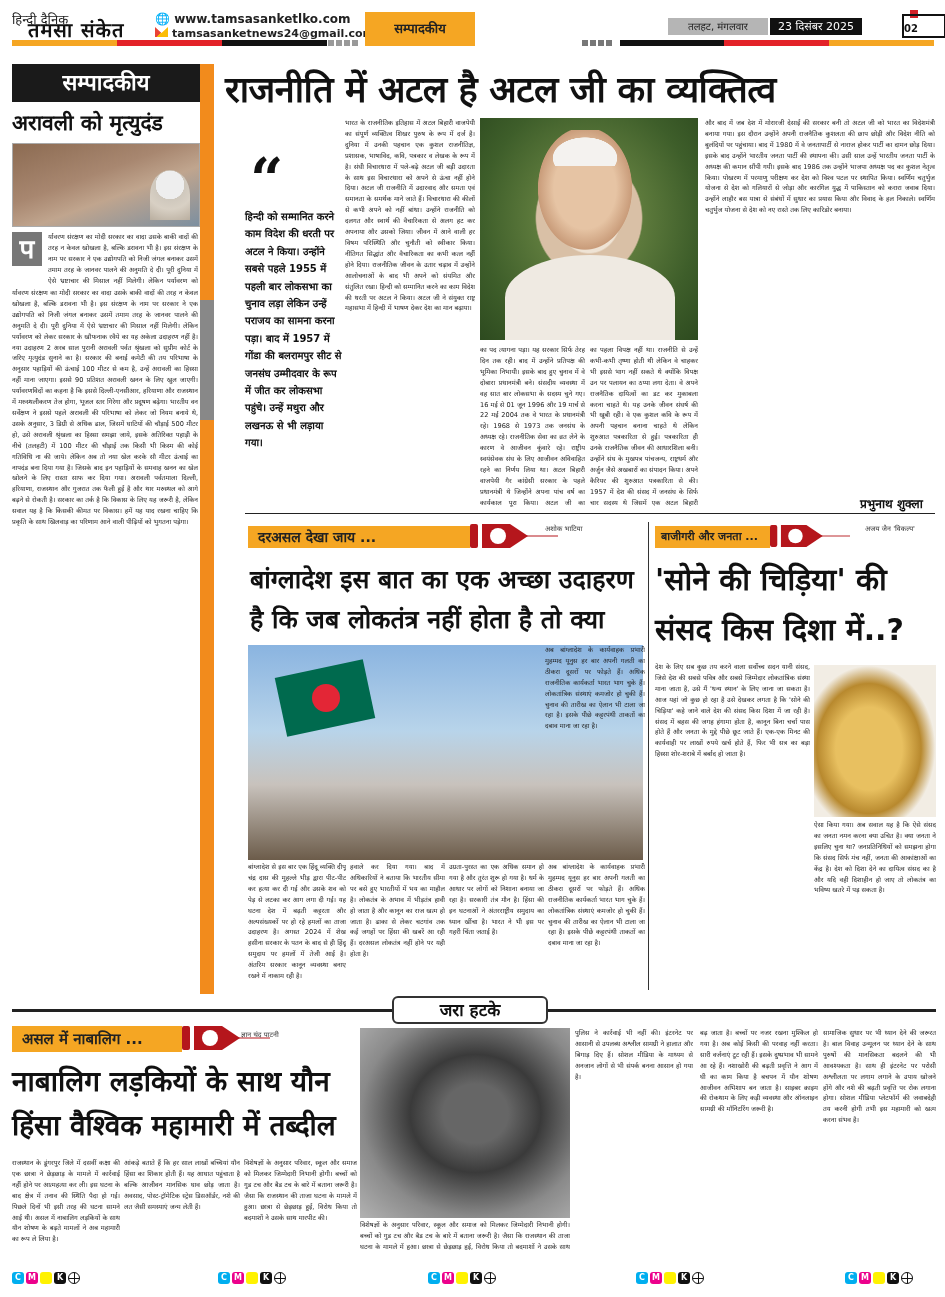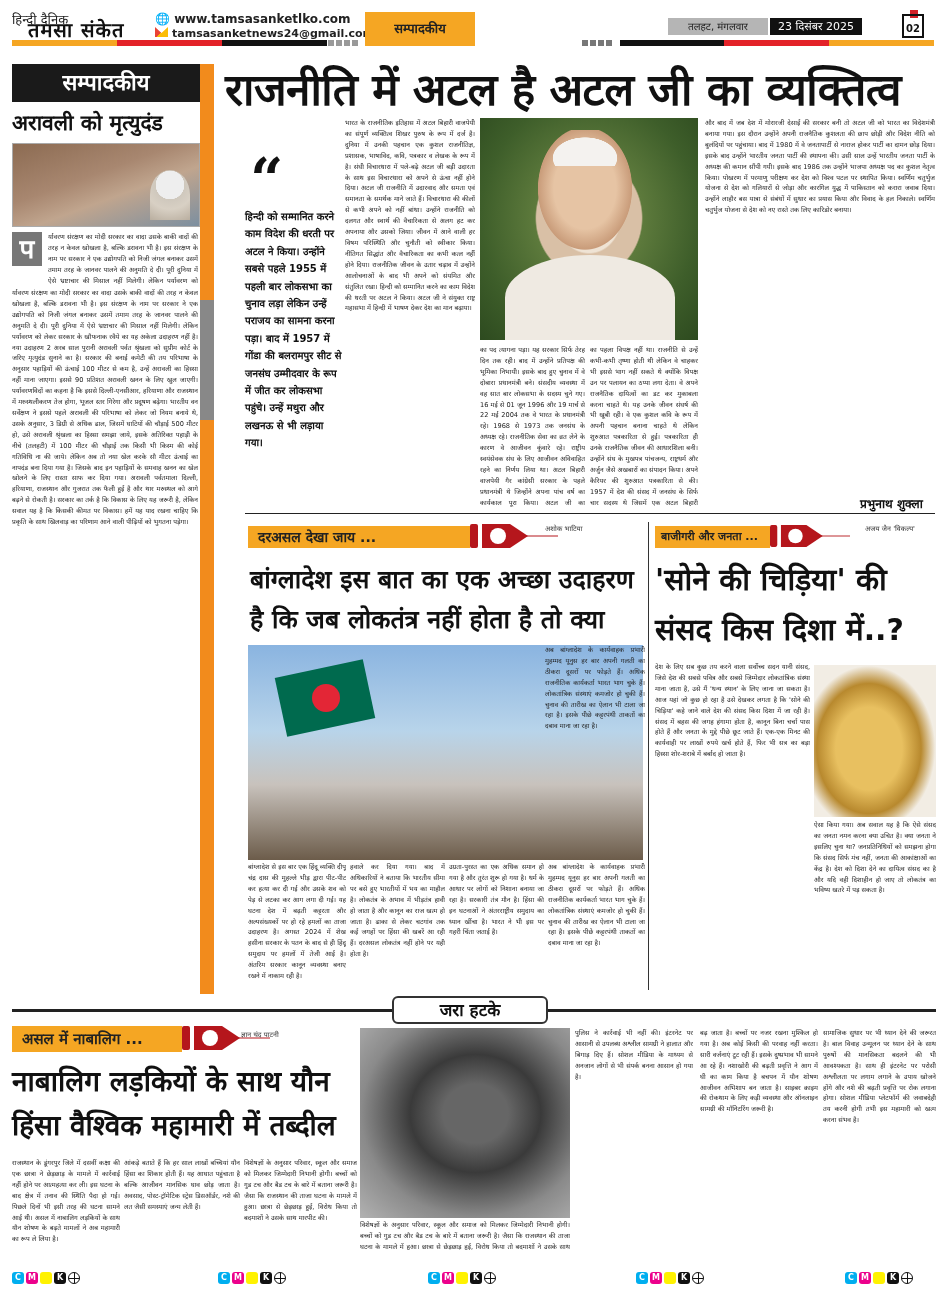--- a/index.html
+++ b/index.html
@@ -7,31 +7,31 @@
 .abs{position:absolute}
 .hdr-small{font-size:13px;left:12px;top:10px;color:#222}
 .hdr-brand{font-size:20px;font-weight:bold;left:28px;top:16px;color:#111;letter-spacing:1px}
 .hdr-web{left:155px;top:12px;font-size:12px;font-weight:bold;color:#222}
 .hdr-mail{left:155px;top:27px;font-size:11px;font-weight:bold;color:#222}
 .gmail{display:inline-block;width:13px;height:10px;margin-right:4px;background:linear-gradient(135deg,#ea4335 0 50%,#fbbc05 50%);clip-path:polygon(0 0,50% 60%,100% 0,100% 100%,0 100%)}
 .bar{height:6px;top:40px}
 .tab-top{left:365px;top:12px;width:110px;height:34px;background:#f5a623;font-size:13px;font-weight:bold;text-align:center;line-height:34px;color:#222}
 .loc{left:668px;top:18px;width:100px;height:17px;background:#b5b5b5;font-size:10px;text-align:center;line-height:17px;color:#222}
 .date{left:770px;top:18px;width:92px;height:17px;background:#111;color:#fff;font-size:11px;text-align:center;line-height:17px}
-.pageno{left:902px;top:14px;width:22px;height:24px;border:2px solid #111;font-size:10px;text-align:center;line-height:26px;font-weight:bold}
+.pageno{left:902px;top:14px;width:44px;height:24px;border:2px solid #111;font-size:10px;text-align:left;line-height:26px;font-weight:bold}
 .flag{left:910px;top:10px;width:8px;height:8px;background:#d31f26}
 .sec-left{left:12px;top:64px;width:188px;height:38px;background:#1a1a1a;color:#fff;font-size:22px;font-weight:bold;text-align:center;line-height:38px}
 .orange-strip{left:200px;top:64px;width:14px;height:930px;background:#f28b1c}
 .grey-strip{left:200px;top:300px;width:14px;height:120px;background:#888}
 .aravali-h{left:12px;top:105px;width:188px;font-size:21px;font-weight:bold;line-height:36px}
 .aravali-img{left:12px;top:143px;width:188px;height:84px;background:linear-gradient(160deg,#8c6b52 0%,#a88770 40%,#c0a58e 60%,#7c8fa0 100%);border:1px solid #aaa}
 .sc-dome{left:150px;top:170px;width:40px;height:50px;background:radial-gradient(circle at 50% 30%,#eee 35%,#cfc8bd 36%,#d8d0c4 60%,#b9ae9f 100%);border-radius:50% 50% 0 0}
 .dropcap{left:12px;top:232px;width:30px;height:34px;background:#777;color:#fff;font-size:26px;text-align:center;line-height:34px;font-weight:bold}
 .body-text{font-size:6.6px;line-height:10.9px;text-align:justify;color:#222;overflow:hidden}
-.main-h{left:225px;top:62px;width:710px;font-size:44px;font-weight:bold;line-height:56px;letter-spacing:-0.5px}
+.main-h{left:225px;top:62px;width:710px;font-size:36px;font-weight:bold;line-height:56px;letter-spacing:-0.5px}
 .quote-mark{left:250px;top:155px;font-size:58px;font-weight:bold;line-height:50px;font-family:"DejaVu Serif",serif}
 .pull{left:245px;top:208px;width:97px;font-size:10px;font-weight:bold;line-height:17.4px}
 .atal-img{left:480px;top:118px;width:218px;height:222px;background:radial-gradient(ellipse at 50% 45%,#efe3d4 0 20%,#d9c0a6 21% 34%,#5d7a3c 35%,#3e5e2a 70%,#2d4a1f 100%)}
 .atal-face{left:530px;top:130px;width:110px;height:130px;background:radial-gradient(ellipse at 50% 45%,#e6c4a4 0 40%,#c99c7a 60%,transparent 61%)}
 .atal-hair{left:535px;top:126px;width:100px;height:40px;background:radial-gradient(ellipse at 50% 80%,#f4f2ef 0 45%,transparent 46%)}
 .atal-coat{left:505px;top:255px;width:170px;height:85px;background:#efeae2;border-radius:50% 50% 0 0}
 .hr{height:2px;background:#222}
 .sub-tab{background:#f5a623;color:#222;font-weight:bold;font-size:14px;line-height:22px;padding-left:10px}
 .pen{width:88px;height:28px}
 .byline{font-size:7px;color:#333}

